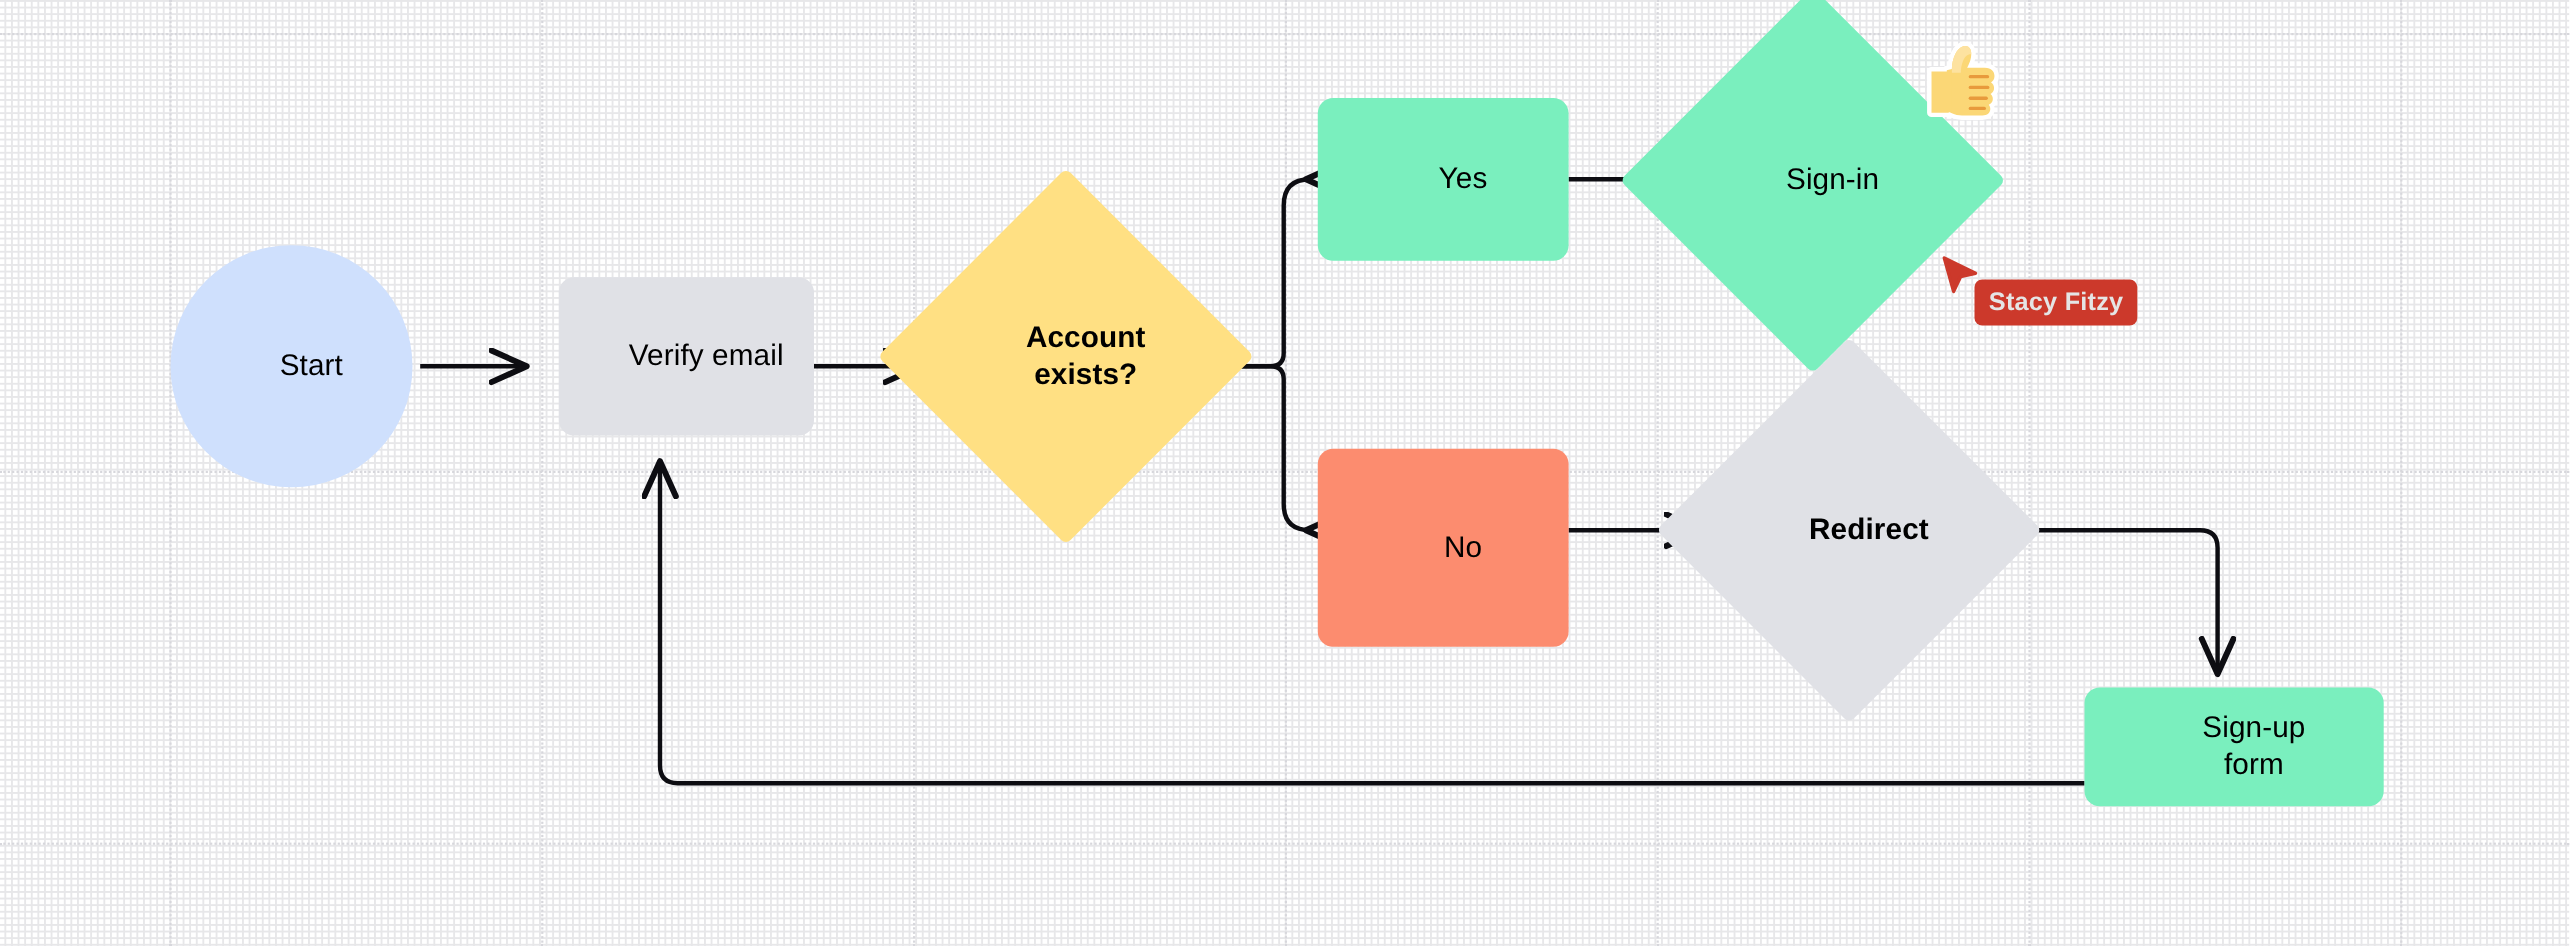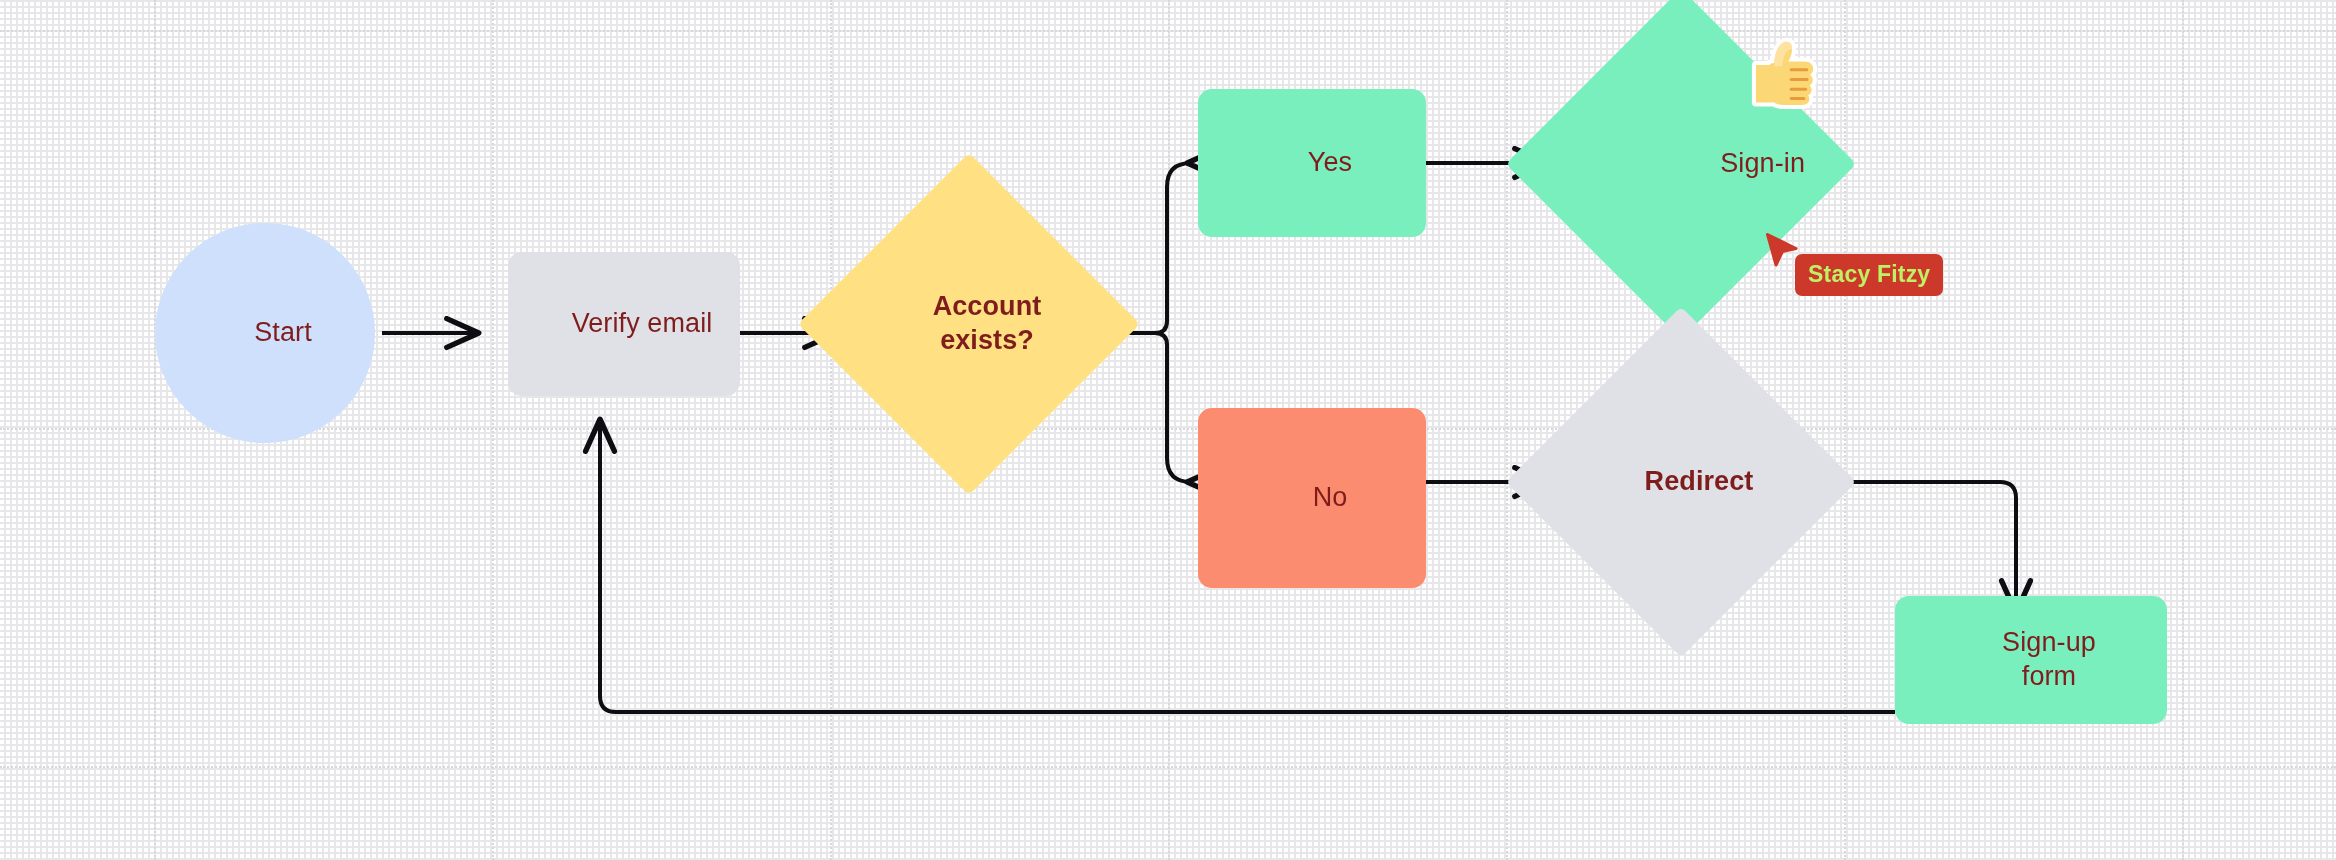--- a/index.html
+++ b/index.html
@@ -59,21 +59,21 @@
     pointer-events: none;
   }
 
   
   .node {
     position: absolute;
     display: flex;
     align-items: center;
     justify-content: center;
     text-align: center;
-    color: #7f1d1d;
+    color: #000000;
     font-size: 27px;
     line-height: 1.25;
     letter-spacing: .1px;
     box-sizing: border-box;
     user-select: none;
     padding-left: 36px;
   }
   .node-circle  { border-radius: 50%; }
   .node-rect    { border-radius: 14px; }
   .node-diamond {
@@ -106,21 +106,21 @@
     z-index: 8;
     display: flex;
     align-items: flex-start;
   }
   #remote-cursor svg { display: block; }
   .cursor-label {
     margin-left: -4px;
     margin-top: 22px;
     padding: 7px 13px 8px;
     border-radius: 7px;
-    color: #bef264;
+    color: #e5e5e5;
     font-size: 23px;
     font-weight: 700;
     white-space: nowrap;
     letter-spacing: .2px;
   }
 </style>
 </head>
 <body>
 
 <div id="canvas">
@@ -173,35 +173,35 @@
 
   <div class="node node-diamond" style="left:848px; top:203px; width:242px; height:242px;font-weight:bold;">
     <div class="diamond-shape" style="background:#ffe083;"></div>
     <span class="node-label" style="max-width:150px;">Account exists?</span>
   </div>
 
   <div class="node node-rect" style="left:1198px; top:89px; width:228px; height:148px; background:#7aefbe;">
     <span class="node-label">Yes</span>
   </div>
 
-  <div class="node node-diamond" style="left:1557px; top:40px; width:248px; height:248px;justify-content:flex-end;">
+  <div class="node node-diamond" style="left:1524px; top:40px; width:248px; height:248px;">
     <div class="diamond-shape" style="background:#7aefbe;"></div>
     <span class="node-label">Sign-in</span>
   </div>
 
   <div class="node node-rect" style="left:1198px; top:408px; width:228px; height:180px; background:#fc8c6f;">
     <span class="node-label">No</span>
   </div>
 
   <div class="node node-diamond" style="left:1557px; top:358px; width:248px; height:248px;font-weight:bold;">
     <div class="diamond-shape" style="background:#e0e1e6;"></div>
     <span class="node-label">Redirect</span>
   </div>
 
-  <div class="node node-rect" style="left:1895px; top:596px; width:272px; height:128px; background:#7aefbe;">
+  <div class="node node-rect" style="left:1895px; top:625px; width:272px; height:108px; background:#7aefbe;">
     <span class="node-label" style="max-width:150px;">Sign-up form</span>
   </div>
 
   <div id="emoji-sticker" style="left:1749px; top:35px;">
     <svg viewBox="0 0 64 64" width="74" height="74" aria-hidden="true">
       <g>
 
         <path d="M22 24 C22 16 26 7 31 6 C36 5 38 9 37 15 C36.4 18.6 35 21 34 23 L48 23
                  C53 23 55.5 26 55.5 29.5 C55.5 32 54.3 33.6 52.8 34.5
                  C54.3 35.4 55.2 37 55.2 39 C55.2 41.2 54 42.8 52.4 43.6

